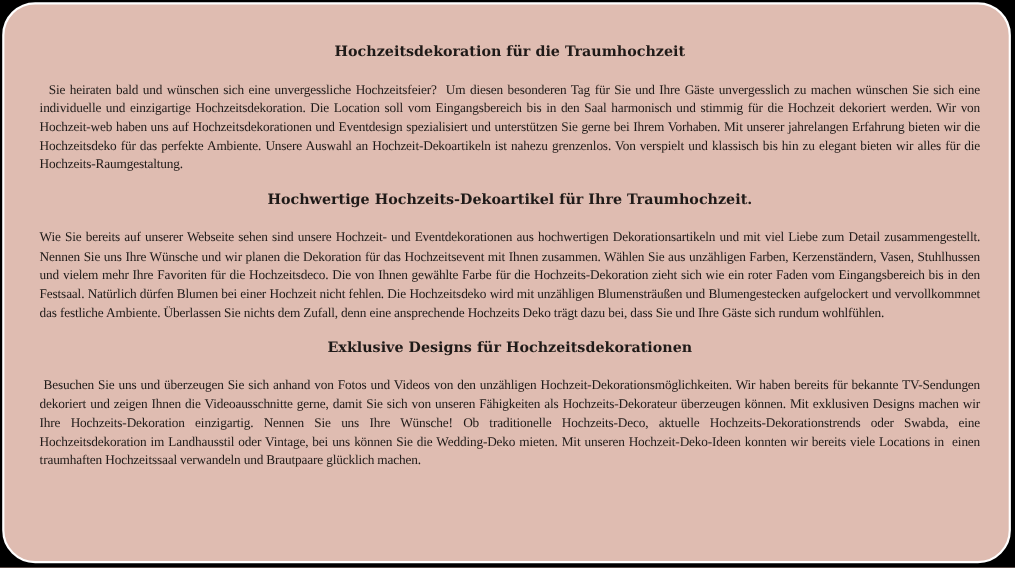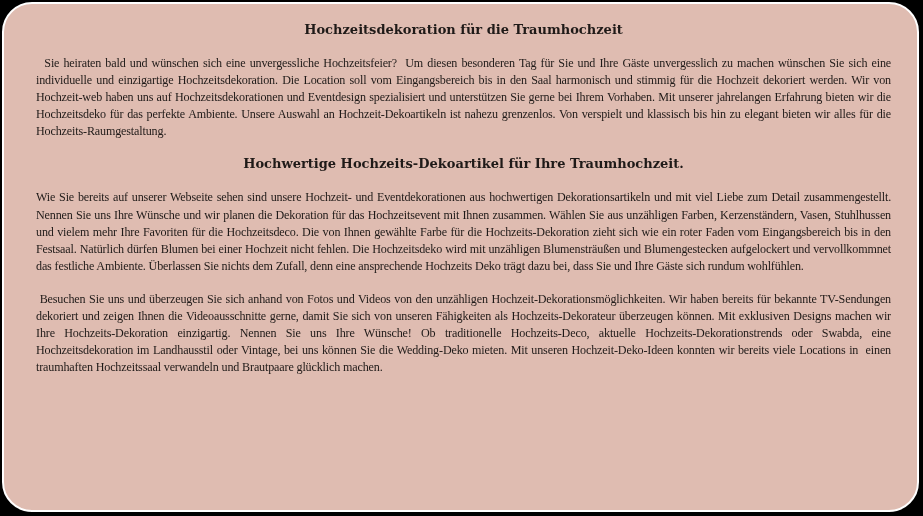--- a/index.html
+++ b/index.html
@@ -4,21 +4,21 @@
   <style>
     html, body { margin: 0; padding: 0; }
     body {
       width: 923px; height: 516px; background: #000; overflow: hidden;
       font-family: "DejaVu Serif", "Liberation Serif", serif;
     }
     .card {
       position: absolute; left: 2px; top: 2px; width: 917px; height: 510px;
       box-sizing: border-box; background: #dfbcb1;
       border: 2px solid #ffffff; border-radius: 30px;
-      padding: 18px 26px 0 32px; color: #1f1a18;
+      padding: 36px 26px 0 32px; color: #1f1a18;
     }
     h2 {
       font-size: 13px; font-weight: bold; text-align: center;
       margin: 0 0 18px 0; letter-spacing: 0px;
     }
     p {
       font-size: 12.1px; line-height: 17.1px; margin: 0 0 16px 0;
       text-align: justify; letter-spacing: -0.15px; font-family: Liberation Serif, serif;
     }
     .s2 h2 { margin-top: 0; }
@@ -30,15 +30,16 @@
 <div class="card">
   <section class="s1">
     <h2>Hochzeitsdekoration für die Traumhochzeit</h2>
     <p style="white-space: pre-wrap;">  Sie heiraten bald und wünschen sich eine unvergessliche Hochzeitsfeier?  Um diesen besonderen Tag für Sie und Ihre Gäste unvergesslich zu machen wünschen Sie sich eine  individuelle und einzigartige Hochzeitsdekoration. Die Location soll vom Eingangsbereich bis in den Saal harmonisch und stimmig für die Hochzeit dekoriert werden. Wir von Hochzeit-web haben uns auf Hochzeitsdekorationen und Eventdesign spezialisiert und unterstützen Sie gerne bei Ihrem Vorhaben. Mit unserer jahrelangen Erfahrung bieten wir die Hochzeitsdeko für das perfekte Ambiente. Unsere Auswahl an Hochzeit-Dekoartikeln ist nahezu grenzenlos. Von verspielt und klassisch bis hin zu elegant bieten wir alles für die Hochzeits-Raumgestaltung.</p>
   </section>
   <section class="s2">
     <h2>Hochwertige Hochzeits-Dekoartikel für Ihre Traumhochzeit.</h2>
     <p>Wie Sie bereits auf unserer Webseite sehen sind unsere Hochzeit- und Eventdekorationen aus hochwertigen Dekorationsartikeln und mit viel Liebe zum Detail zusammengestellt. Nennen Sie uns Ihre Wünsche und wir planen die Dekoration für das Hochzeitsevent mit Ihnen zusammen. Wählen Sie aus unzähligen Farben, Kerzenständern, Vasen, Stuhlhussen und vielem mehr Ihre Favoriten für die Hochzeitsdeco. Die von Ihnen gewählte Farbe für die Hochzeits-Dekoration zieht sich wie ein roter Faden vom Eingangsbereich bis in den Festsaal. Natürlich dürfen Blumen bei einer Hochzeit nicht fehlen. Die Hochzeitsdeko wird mit unzähligen Blumensträußen und Blumengestecken aufgelockert und vervollkommnet das festliche Ambiente. Überlassen Sie nichts dem Zufall, denn eine ansprechende Hochzeits Deko trägt dazu bei, dass Sie und Ihre Gäste sich rundum wohlfühlen.</p>
   </section>
   <section class="s3">
+    <h2>Exklusive Designs für Hochzeitsdekorationen</h2>
     <p style="white-space: pre-wrap;"> Besuchen Sie uns und überzeugen Sie sich anhand von Fotos und Videos von den unzähligen Hochzeit-Dekorationsmöglichkeiten. Wir haben bereits für bekannte TV-Sendungen dekoriert und zeigen Ihnen die Videoausschnitte gerne, damit Sie sich von unseren Fähigkeiten als Hochzeits-Dekorateur überzeugen können. Mit exklusiven Designs machen wir Ihre Hochzeits-Dekoration einzigartig. Nennen Sie uns Ihre Wünsche! Ob traditionelle Hochzeits-Deco, aktuelle Hochzeits-Dekorationstrends oder Swabda, eine Hochzeitsdekoration im Landhausstil oder Vintage, bei uns können Sie die Wedding-Deko mieten. Mit unseren Hochzeit-Deko-Ideen konnten wir bereits viele Locations in  einen traumhaften Hochzeitssaal verwandeln und Brautpaare glücklich machen.</p>
   </section>
 </div>
 
 </body></html>

